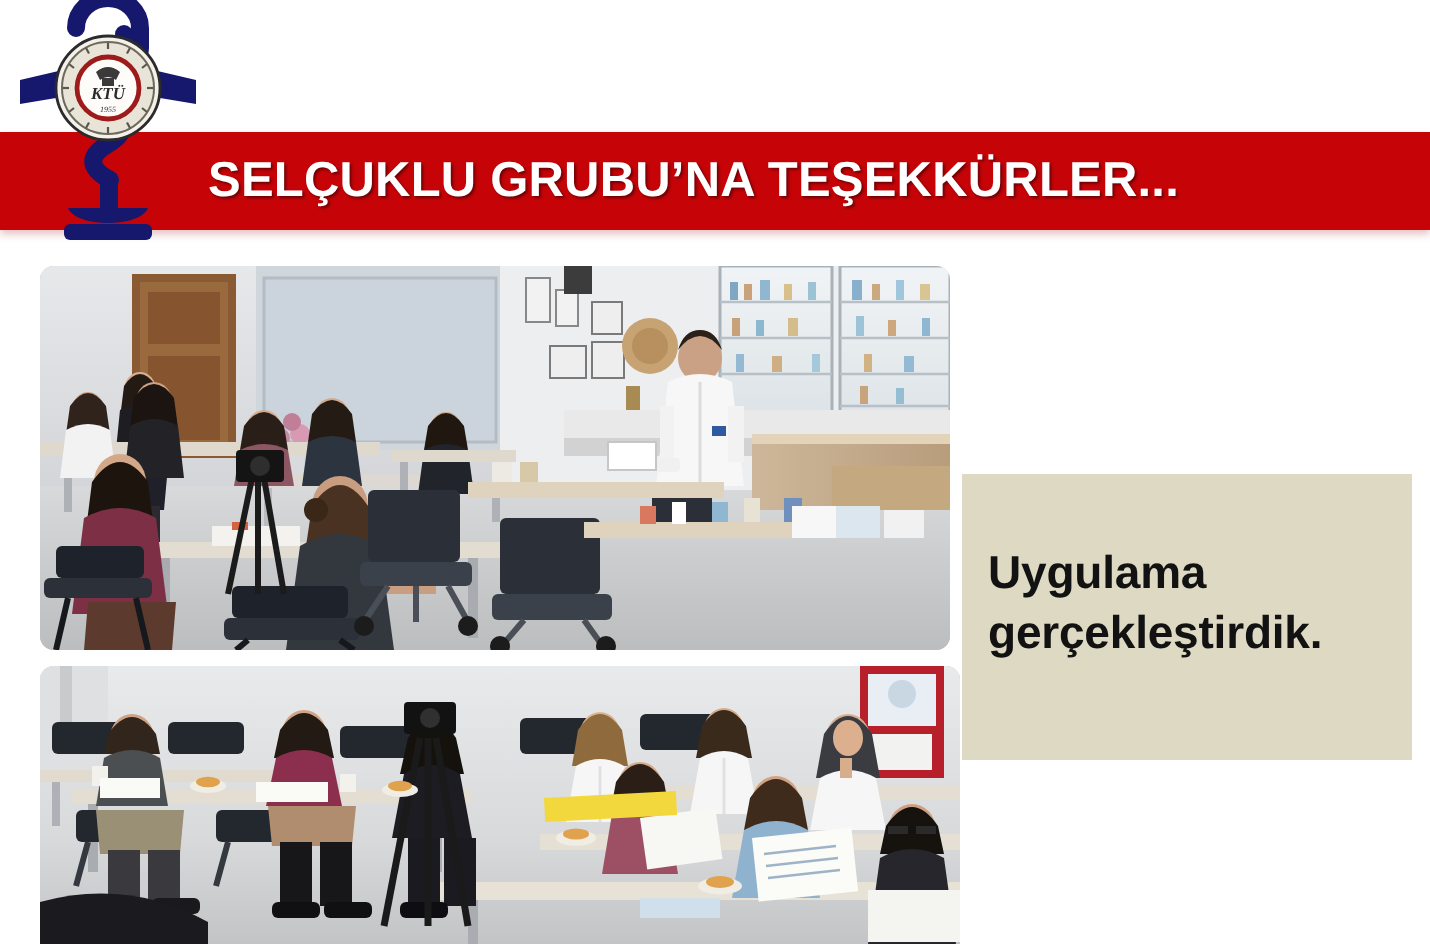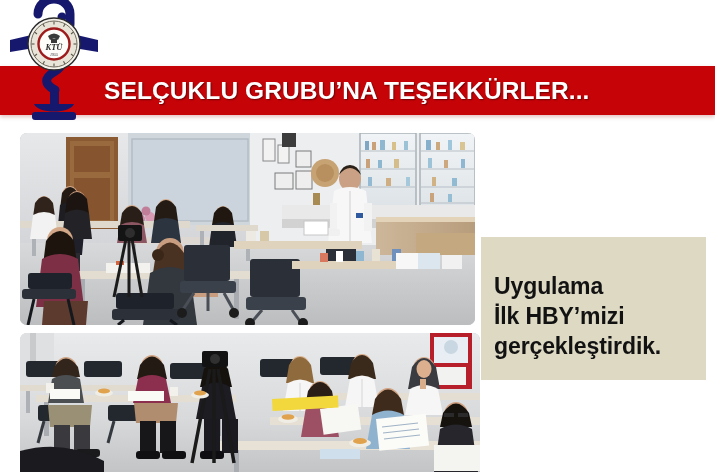--- a/index.html
+++ b/index.html
@@ -551,18 +551,17 @@
       <rect x="108" y="58" width="36" height="10" fill="#fafaf6"></rect>
       <rect x="300" y="116" width="40" height="10" fill="#cfe0ec"></rect>
 
       <path d="M0 118 q44 -12 84 10 l0 11 l-84 0 Z" fill="#1a1a1f"></path>
     </svg>
   </div>
 
   <div class="caption-box">
     <div class="caption-text">
       <div>Uygulama</div>
-      <div>İlk HBY’mizi</div>
       <div>gerçekleştirdik.</div>
     </div>
   </div>
 
 </div>
 
 </body></html>

